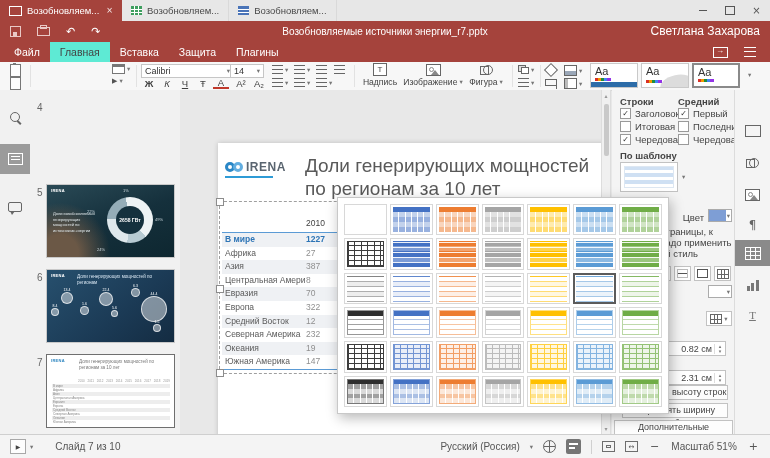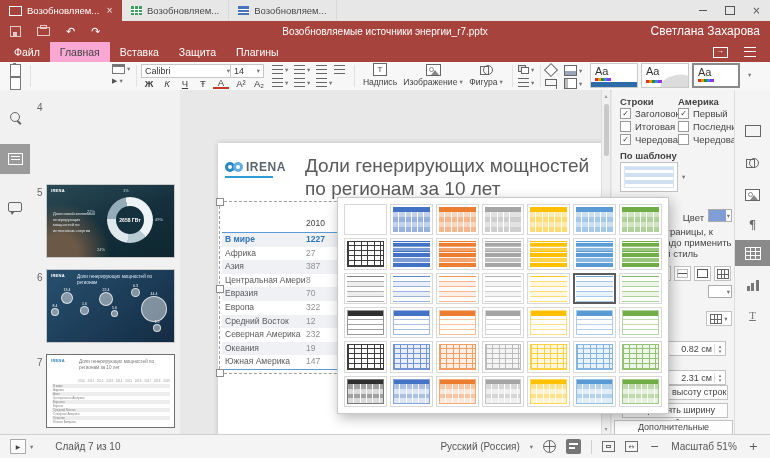--- a/index.html
+++ b/index.html
@@ -34,21 +34,21 @@
   .i-save::after{content:"";position:absolute;left:2px;bottom:0;width:4px;height:4px;background:#e9c9c6;}
   .i-print{width:11px;height:7px;border:1px solid #e9c9c6;position:relative;}
   .i-print::before{content:"";position:absolute;left:2px;top:-3px;width:5px;height:2px;border:1px solid #e9c9c6;}
   .tb-ur{font-size:11px;color:#fff;line-height:21px;}
   .tb-title{position:absolute;left:120px;right:120px;text-align:center;line-height:21px;font-size:10px;white-space:nowrap;overflow:hidden;}
   .tb-user{position:absolute;right:10px;top:0;line-height:21px;font-size:12px;}
 
   
   .menubar{position:absolute;left:0;top:42px;right:0;height:20px;background:#a5433c;display:flex;align-items:stretch;padding-left:4px;color:#fff;}
   .mitem{padding:0 10px;line-height:20px;font-size:10.5px;}
-  .mitem.active{background:#f9a8d4;color:#444;}
+  .mitem.active{background:#5eead4;color:#444;}
   .menu-right{margin-left:auto;display:flex;align-items:center;gap:16px;padding-right:14px;}
   .i-folder{width:13px;height:9px;border:1px solid #fff;position:relative;}
   .i-folder::after{content:"\2192";position:absolute;left:2px;top:-2px;font-size:8px;color:#fff;}
   .i-burger{width:12px;height:8px;border-top:1.5px solid #fff;border-bottom:1.5px solid #fff;position:relative;}
   .i-burger::after{content:"";position:absolute;left:0;top:2.5px;width:12px;height:1.5px;background:#fff;}
 
   
   .toolbar{position:absolute;left:0;top:62px;right:0;height:28px;background:#f7f7f7;border-bottom:1px solid #d8d8d8;font-size:9px;color:#444;}
   .toolbar .sep{position:absolute;top:3px;bottom:3px;width:1px;background:#e2e2e2;}
   .tbx{position:absolute;display:flex;align-items:center;gap:2px;}
@@ -572,21 +572,21 @@
   </div>
 
   <div class="vscroll">
     <span class="vs-a ico" style="top:2px;">▴</span>
     <span class="vs-thumb"></span>
     <span class="vs-a ico" style="bottom:2px;">▾</span>
   </div>
 
   <div class="panel">
     <span class="pab pbold" style="left:8px;top:6px;">Строки</span>
-    <span class="pab pbold" style="left:66px;top:6px;">Америка</span>
+    <span class="pab pbold" style="left:66px;top:6px;">Средний</span>
 
     <div class="pab chk on" style="left:8px;top:18px;">
       <span class="box">
           <span class="mark ico">✓</span>
         </span>
       <span>Заголовок</span>
     </div>
     <div class="pab chk" style="left:8px;top:31px;">
       <span class="box"></span>
       <span>Итоговая</span>

